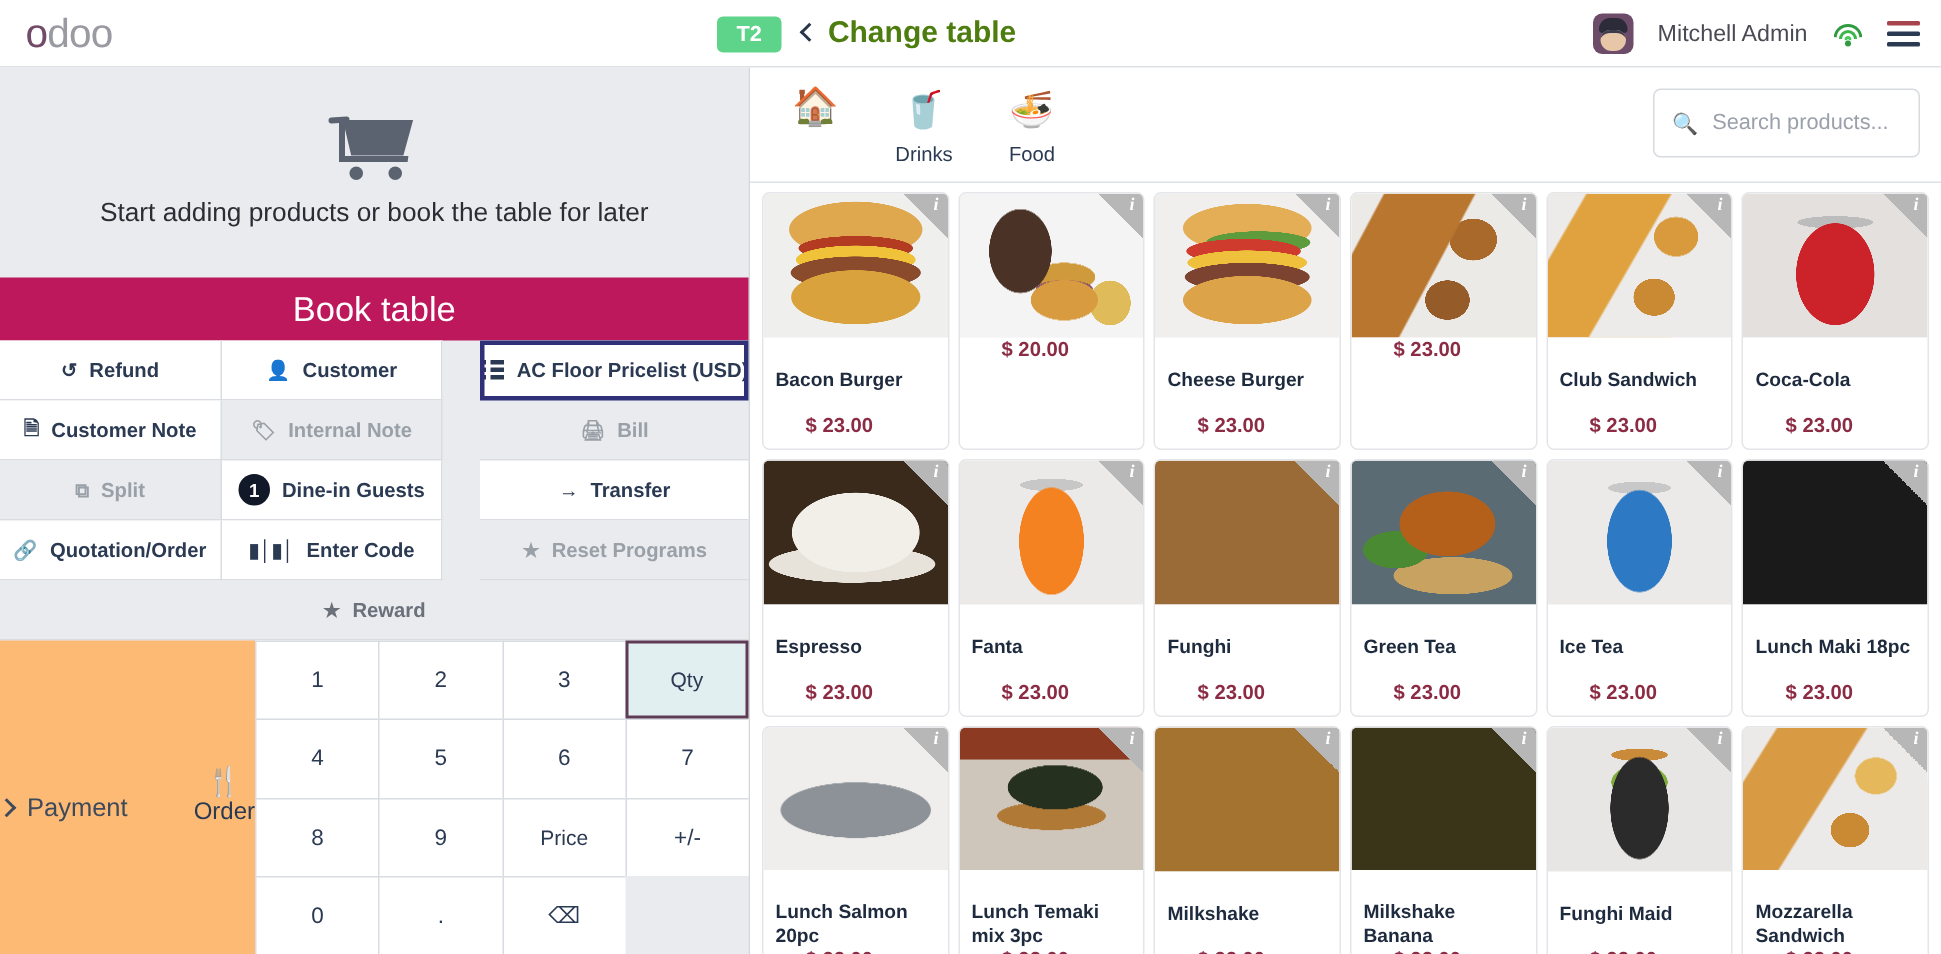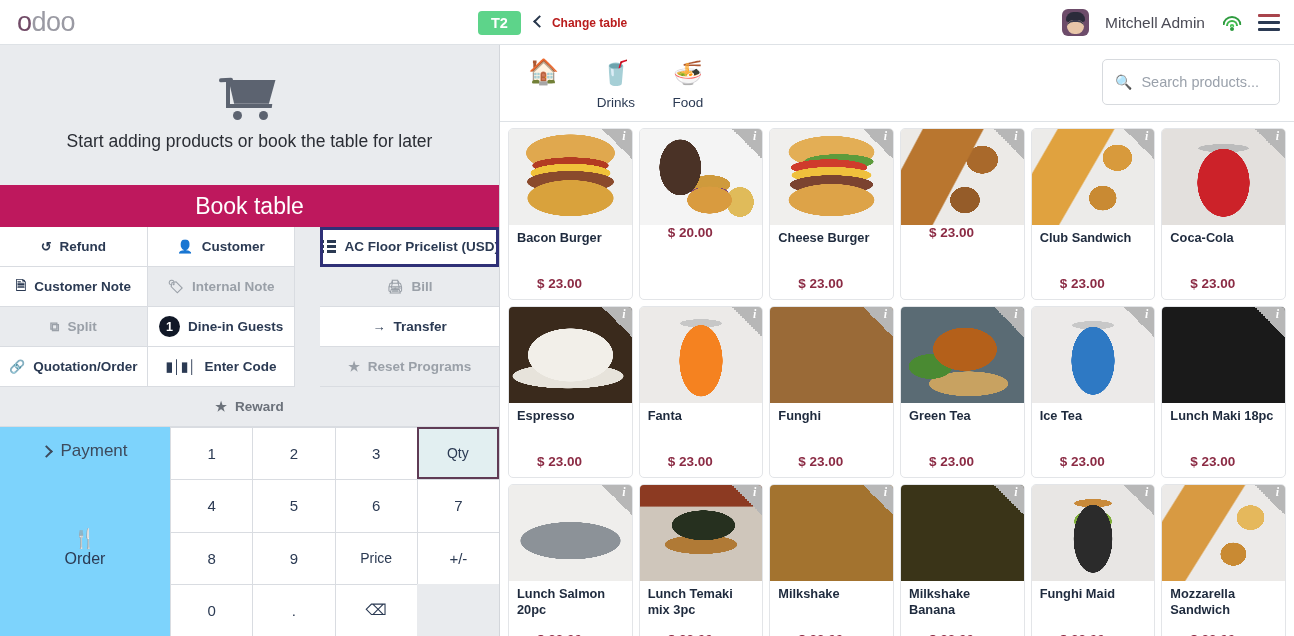--- a/index.html
+++ b/index.html
@@ -30,21 +30,21 @@
     position: absolute; left: 478px; top: 0; height: 45px;
     display: flex; align-items: center; gap: 14px;
   }
   .table-chip {
     background: #5dd48a; color: #ffffff;
     border-radius: 4px; padding: 4px 13px;
     font-size: 14.5px; font-weight: 700;
   }
   .change-table {
     display: flex; align-items: center; gap: 8px;
-    font-size: 12px; font-weight: 700; color: #b91c1c;
+    font-size: 20px; font-weight: 700; color: #4d7c0f;
     cursor: pointer;
   }
   .chev-left {
     display:inline-block; width: 9px; height: 9px;
     border-left: 2.6px solid #27364b; border-bottom: 2.6px solid #27364b;
     transform: rotate(45deg); position: relative; top: -1px;
   }
   .right-group {
     position: absolute; right: 14px; top: 0; height: 45px;
     display: flex; align-items: center; gap: 16px;
@@ -147,22 +147,22 @@
     display:inline-flex; align-items:center; justify-content:center;
     font-size: 12.5px; font-weight: 700;
   }
   
   .list-ico { display:inline-grid; grid-template-columns: 4px 9px; gap:2px 3px; align-items:center; }
   .list-ico b { display:block; height:3px; background:#2b3a53; }
 
   
   .bottom { flex: 1; display: flex; min-height: 0; background:#e9ebee; }
   .pay-col {
-    width: 170px; min-width: 170px; display:flex; flex-direction:column;
-    align-items:center; background:#7dd3fc;
+    width: 170px; min-width: 170px; display:flex; flex-direction:row;
+    align-items:center; background:#fdba74;justify-content:space-between;
   }
   .payment-btn {
     margin-top: 14px; display:flex; align-items:center; gap:9px;
     font-size: 17px; color:#3d4a5c; cursor:pointer;
   }
   .chev-right {
     display:inline-block; width: 9px; height: 9px;
     border-right: 2.4px solid #3d4a5c; border-top: 2.4px solid #3d4a5c;
     transform: rotate(45deg);
   }
@@ -230,21 +230,21 @@
     position: absolute; right: 0; top: 0; width: 30px; height: 30px;
     background: linear-gradient(225deg, #b7b7b7 0 50%, transparent 50%);
     z-index: 3;
   }
   .corner::after {
     content: "i"; position: absolute; right: 6px; top: 0px;
     color: #ffffff; font-size: 12px; font-weight: 700; font-style: italic;
     font-family: "Liberation Serif", serif;
   }
   .pname {
-    padding: 5px 8px 0 8px; font-size: 12.8px; font-weight: 700;
+    padding: 20px 8px 0 8px; font-size: 12.8px; font-weight: 700;
     color: #1e2a3d; line-height: 1.25; flex: 1;
   }
   .pprice {
     padding: 0 8px 8px 8px; font-size: 13.5px; font-weight: 700; color: #8b2b44; margin-left: 20px;
   }
 </style>
 </head>
 <body>
 
 <div class="app">

